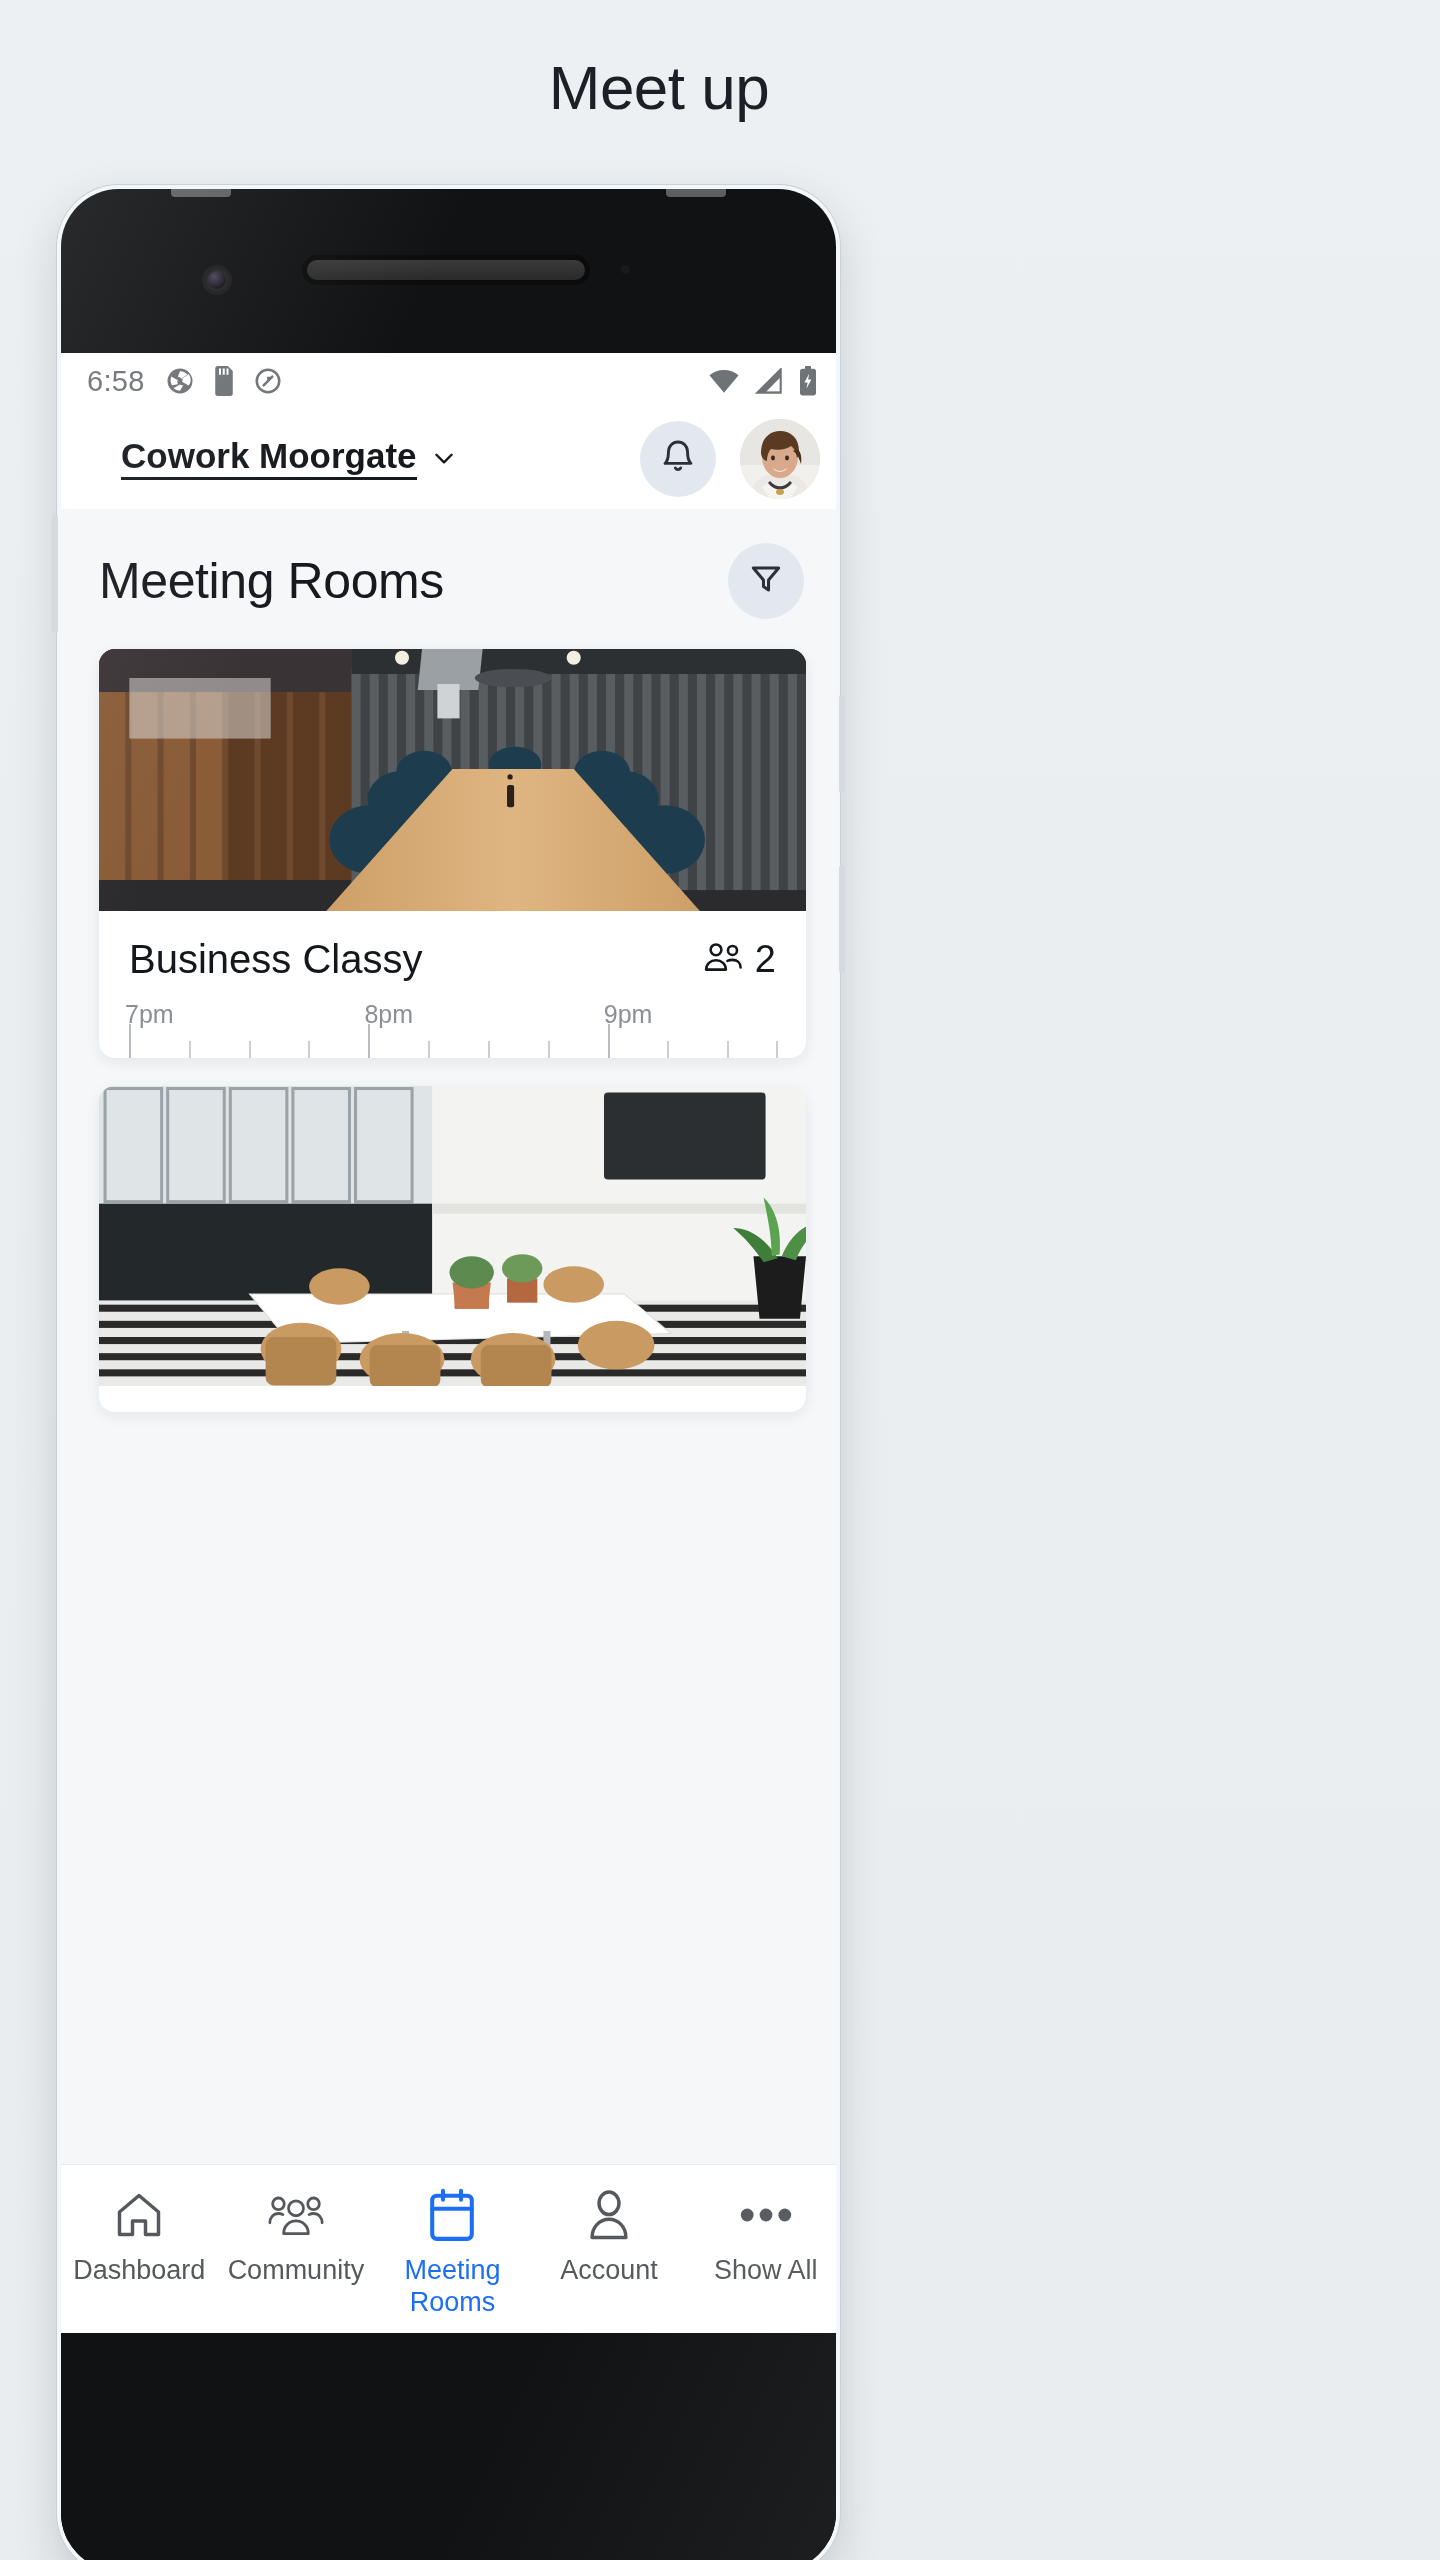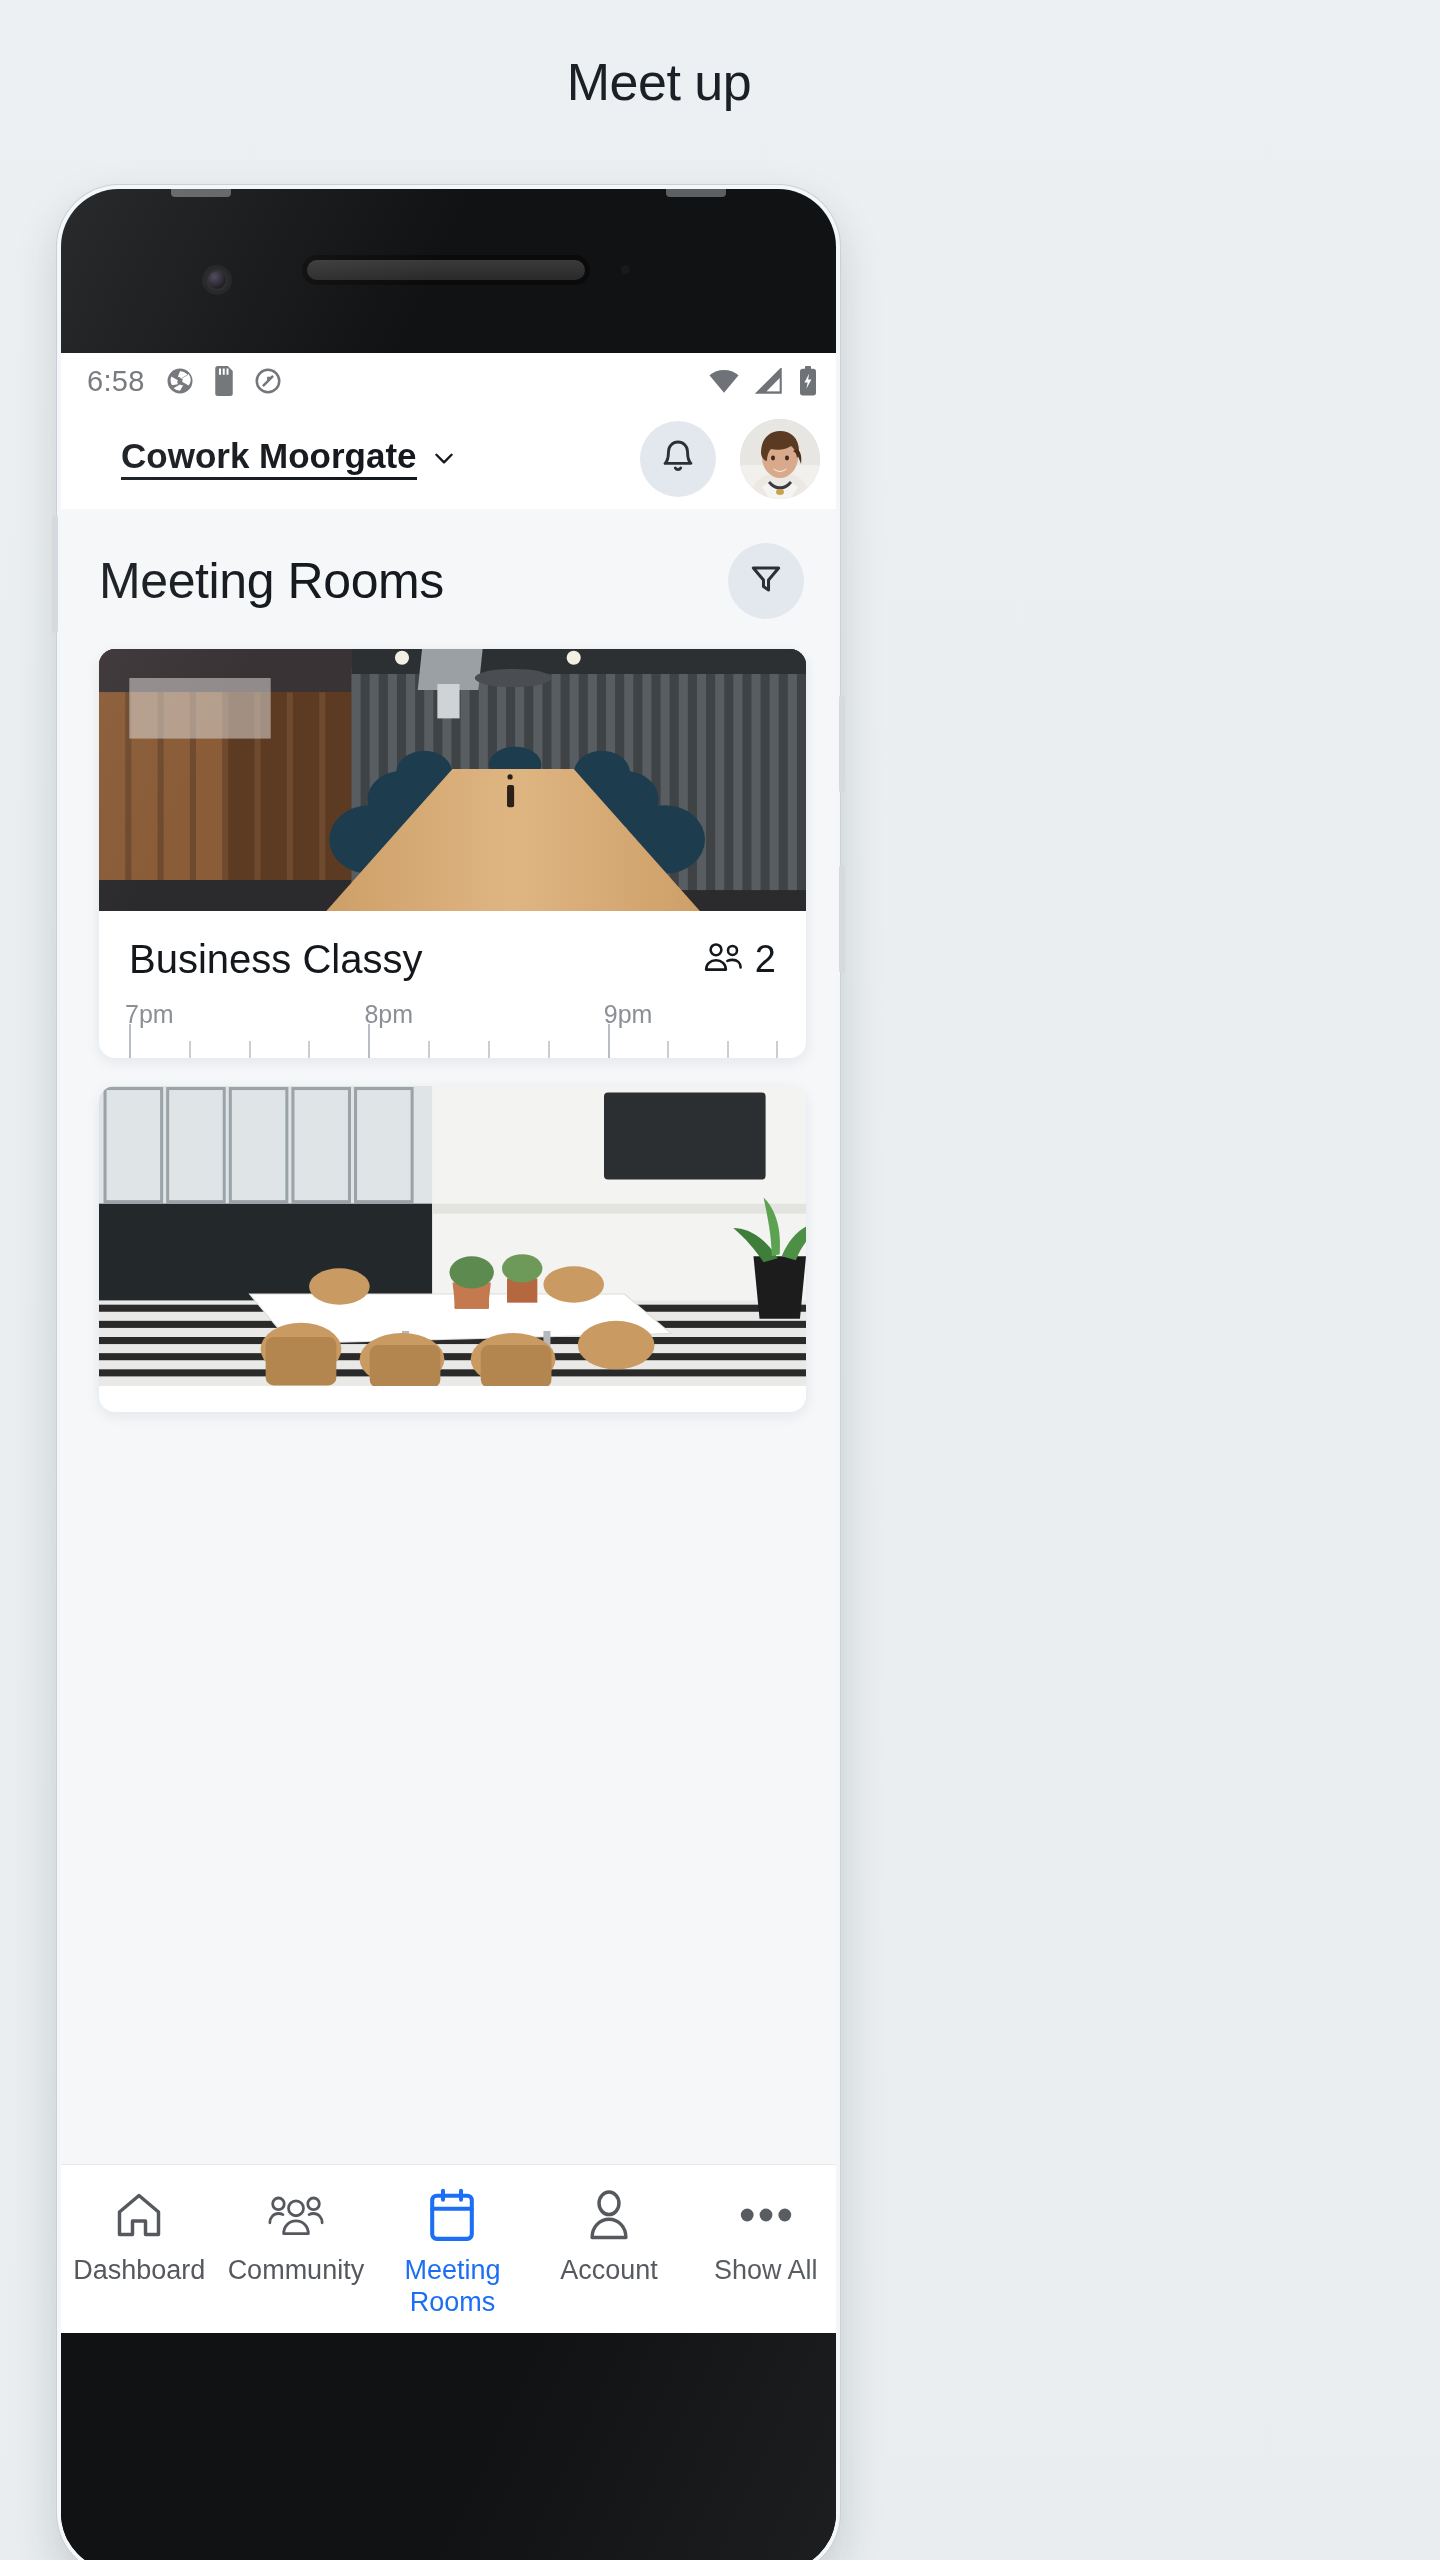--- a/index.html
+++ b/index.html
@@ -8,21 +8,21 @@
     background: #eceff1;
     font-family: "Liberation Sans", sans-serif;
     overflow: hidden;
   }
   #stage { position: relative; width: 1440px; height: 2560px;
            background: linear-gradient(180deg,#edf0f2 0%,#eaeef0 40%,#e9edef 100%); }
 
   
   .page-heading {
     position: absolute; top: 52px; left: 0; width: 1318px;
-    text-align: center; font-size: 52px; font-weight: 400;
+    text-align: center; font-size: 62px; font-weight: 400;
     color: #1b2026; letter-spacing: -0.5px;
   }
 
   
   .phone {
     position: absolute; left: 57px; top: 185px;
     width: 783px; height: 2390px;
     background: #f4f7f9;
     border-radius: 62px;
     box-shadow: 0 0 0 1px #c9d0d6, 0 18px 44px rgba(40,50,60,.18);

